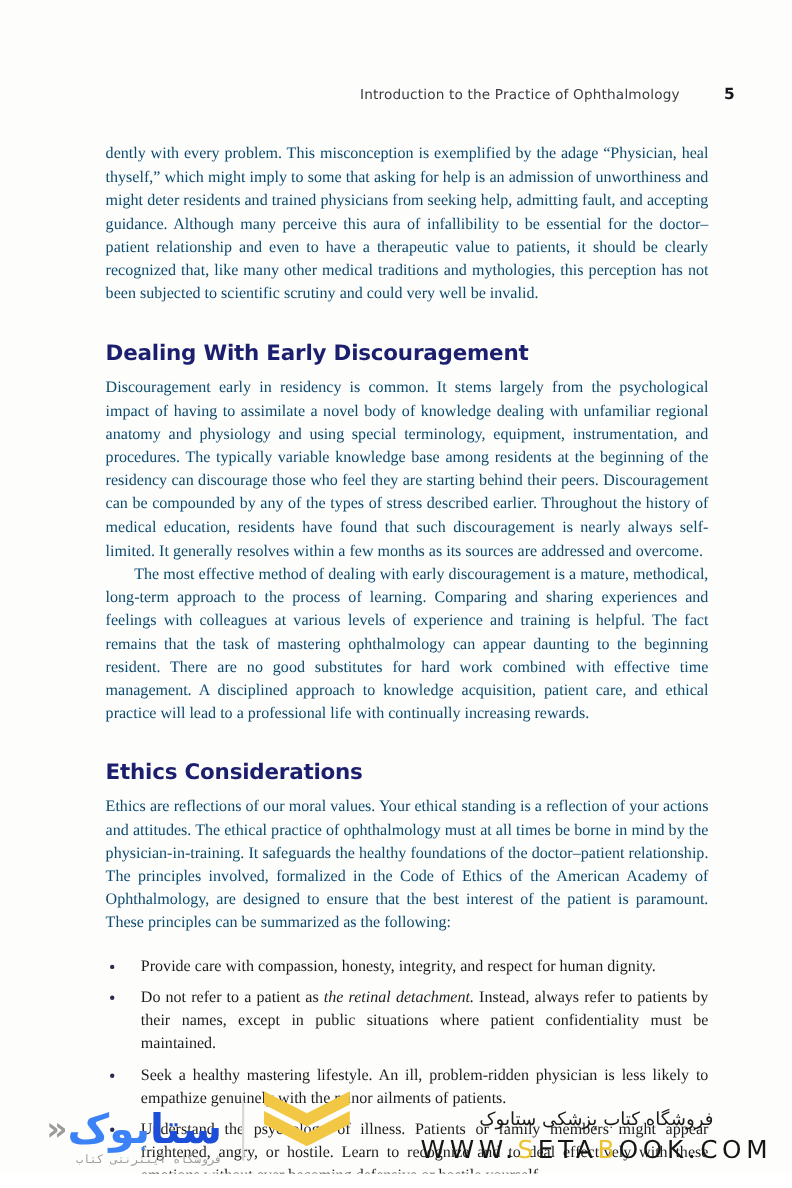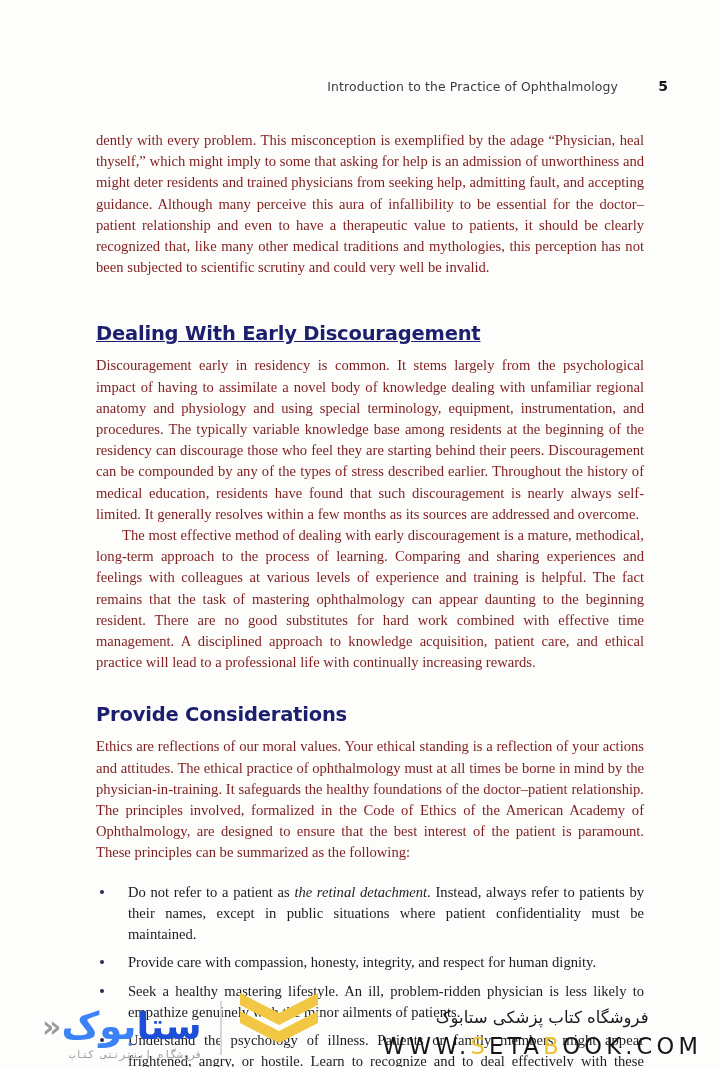--- a/index.html
+++ b/index.html
@@ -55,21 +55,21 @@
     top: 130px;
     left: 96px;
     width: 548px;
   }
 
   p.body-text {
     margin: 0 0 0 0;
     font-family: "Liberation Serif", serif;
     font-size: 14.6px;
     line-height: 21.2px;
-    color: #7f1d1d;
+    color: #0c4a6e;
     text-align: justify;
     text-justify: inter-word;
     hyphens: none;
   }
   p.body-text + p.body-text {
     margin-top: 0px;
   }
   p.indented {
     text-indent: 26px;
   }
@@ -77,22 +77,21 @@
   h2.section-heading {
     font-family: "DejaVu Sans", sans-serif;
     font-weight: bold;
     font-size: 19.5px;
     line-height: 24px;
     color: #1b1f6e;
     margin: 30px 0 9px 0;
     letter-spacing: -0.2px;
   }
   h2.section-heading.first {
-    margin-top: 44px;
-    text-decoration: underline;
+    margin-top: 31px;
   }
 
   
   ul.bullets {
     list-style: none;
     margin: 18px 0 0 0;
     padding: 0;
   }
   ul.bullets li {
     position: relative;
@@ -218,31 +217,31 @@
   </div>
 
   <div class="content">
 
     <p class="body-text">dently with every problem. This misconception is exemplified by the adage “Physician, heal thyself,” which might imply to some that asking for help is an admission of unworthiness and might deter residents and trained physicians from seeking help, admitting fault, and accepting guidance. Although many perceive this aura of infallibility to be essential for the doctor–patient relationship and even to have a therapeutic value to patients, it should be clearly recognized that, like many other medical traditions and mythologies, this perception has not been subjected to scientific scrutiny and could very well be invalid.</p>
 
     <h2 class="section-heading first">Dealing With Early Discouragement</h2>
     <p class="body-text">Discouragement early in residency is common. It stems largely from the psychological impact of having to assimilate a novel body of knowledge dealing with unfamiliar regional anatomy and physiology and using special terminology, equipment, instrumentation, and procedures. The typically variable knowledge base among residents at the beginning of the residency can discourage those who feel they are starting behind their peers. Discouragement can be compounded by any of the types of stress described earlier. Throughout the history of medical education, residents have found that such discouragement is nearly always self-limited. It generally resolves within a few months as its sources are addressed and overcome.</p>
     <p class="body-text indented">The most effective method of dealing with early discouragement is a mature, methodical, long-term approach to the process of learning. Comparing and sharing experiences and feelings with colleagues at various levels of experience and training is helpful. The fact remains that the task of mastering ophthalmology can appear daunting to the beginning resident. There are no good substitutes for hard work combined with effective time management. A disciplined approach to knowledge acquisition, patient care, and ethical practice will lead to a professional life with continually increasing rewards.</p>
 
-    <h2 class="section-heading">Provide Considerations</h2>
+    <h2 class="section-heading">Ethics Considerations</h2>
     <p class="body-text">Ethics are reflections of our moral values. Your ethical standing is a reflection of your actions and attitudes. The ethical practice of ophthalmology must at all times be borne in mind by the physician-in-training. It safeguards the healthy foundations of the doctor–patient relationship. The principles involved, formalized in the Code of Ethics of the American Academy of Ophthalmology, are designed to ensure that the best interest of the patient is paramount. These principles can be summarized as the following:</p>
 
     <ul class="bullets">
       <li>
         <span class="bullet-dot"></span>
+        <span>Provide care with compassion, honesty, integrity, and respect for human dignity.</span><span class="ital"></span><span></span>
+      </li>
+      <li>
+        <span class="bullet-dot"></span>
         <span>Do not refer to a patient as </span><span class="ital">the retinal detachment.</span><span> Instead, always refer to patients by their names, except in public situations where patient confidentiality must be maintained.</span>
-      </li>
-      <li>
-        <span class="bullet-dot"></span>
-        <span>Provide care with compassion, honesty, integrity, and respect for human dignity.</span><span class="ital"></span><span></span>
       </li>
       <li>
         <span class="bullet-dot"></span>
         <span>Seek a healthy mastering lifestyle. An ill, problem-ridden physician is less likely to empathize genuinely with the minor ailments of patients.</span><span class="ital"></span><span></span>
       </li>
       <li>
         <span class="bullet-dot"></span>
         <span>Understand the psychology of illness. Patients or family members might appear frightened, angry, or hostile. Learn to recognize and to deal effectively with these emotions without ever becoming defensive or hostile yourself.</span><span class="ital"></span><span></span>
       </li>
     </ul>

